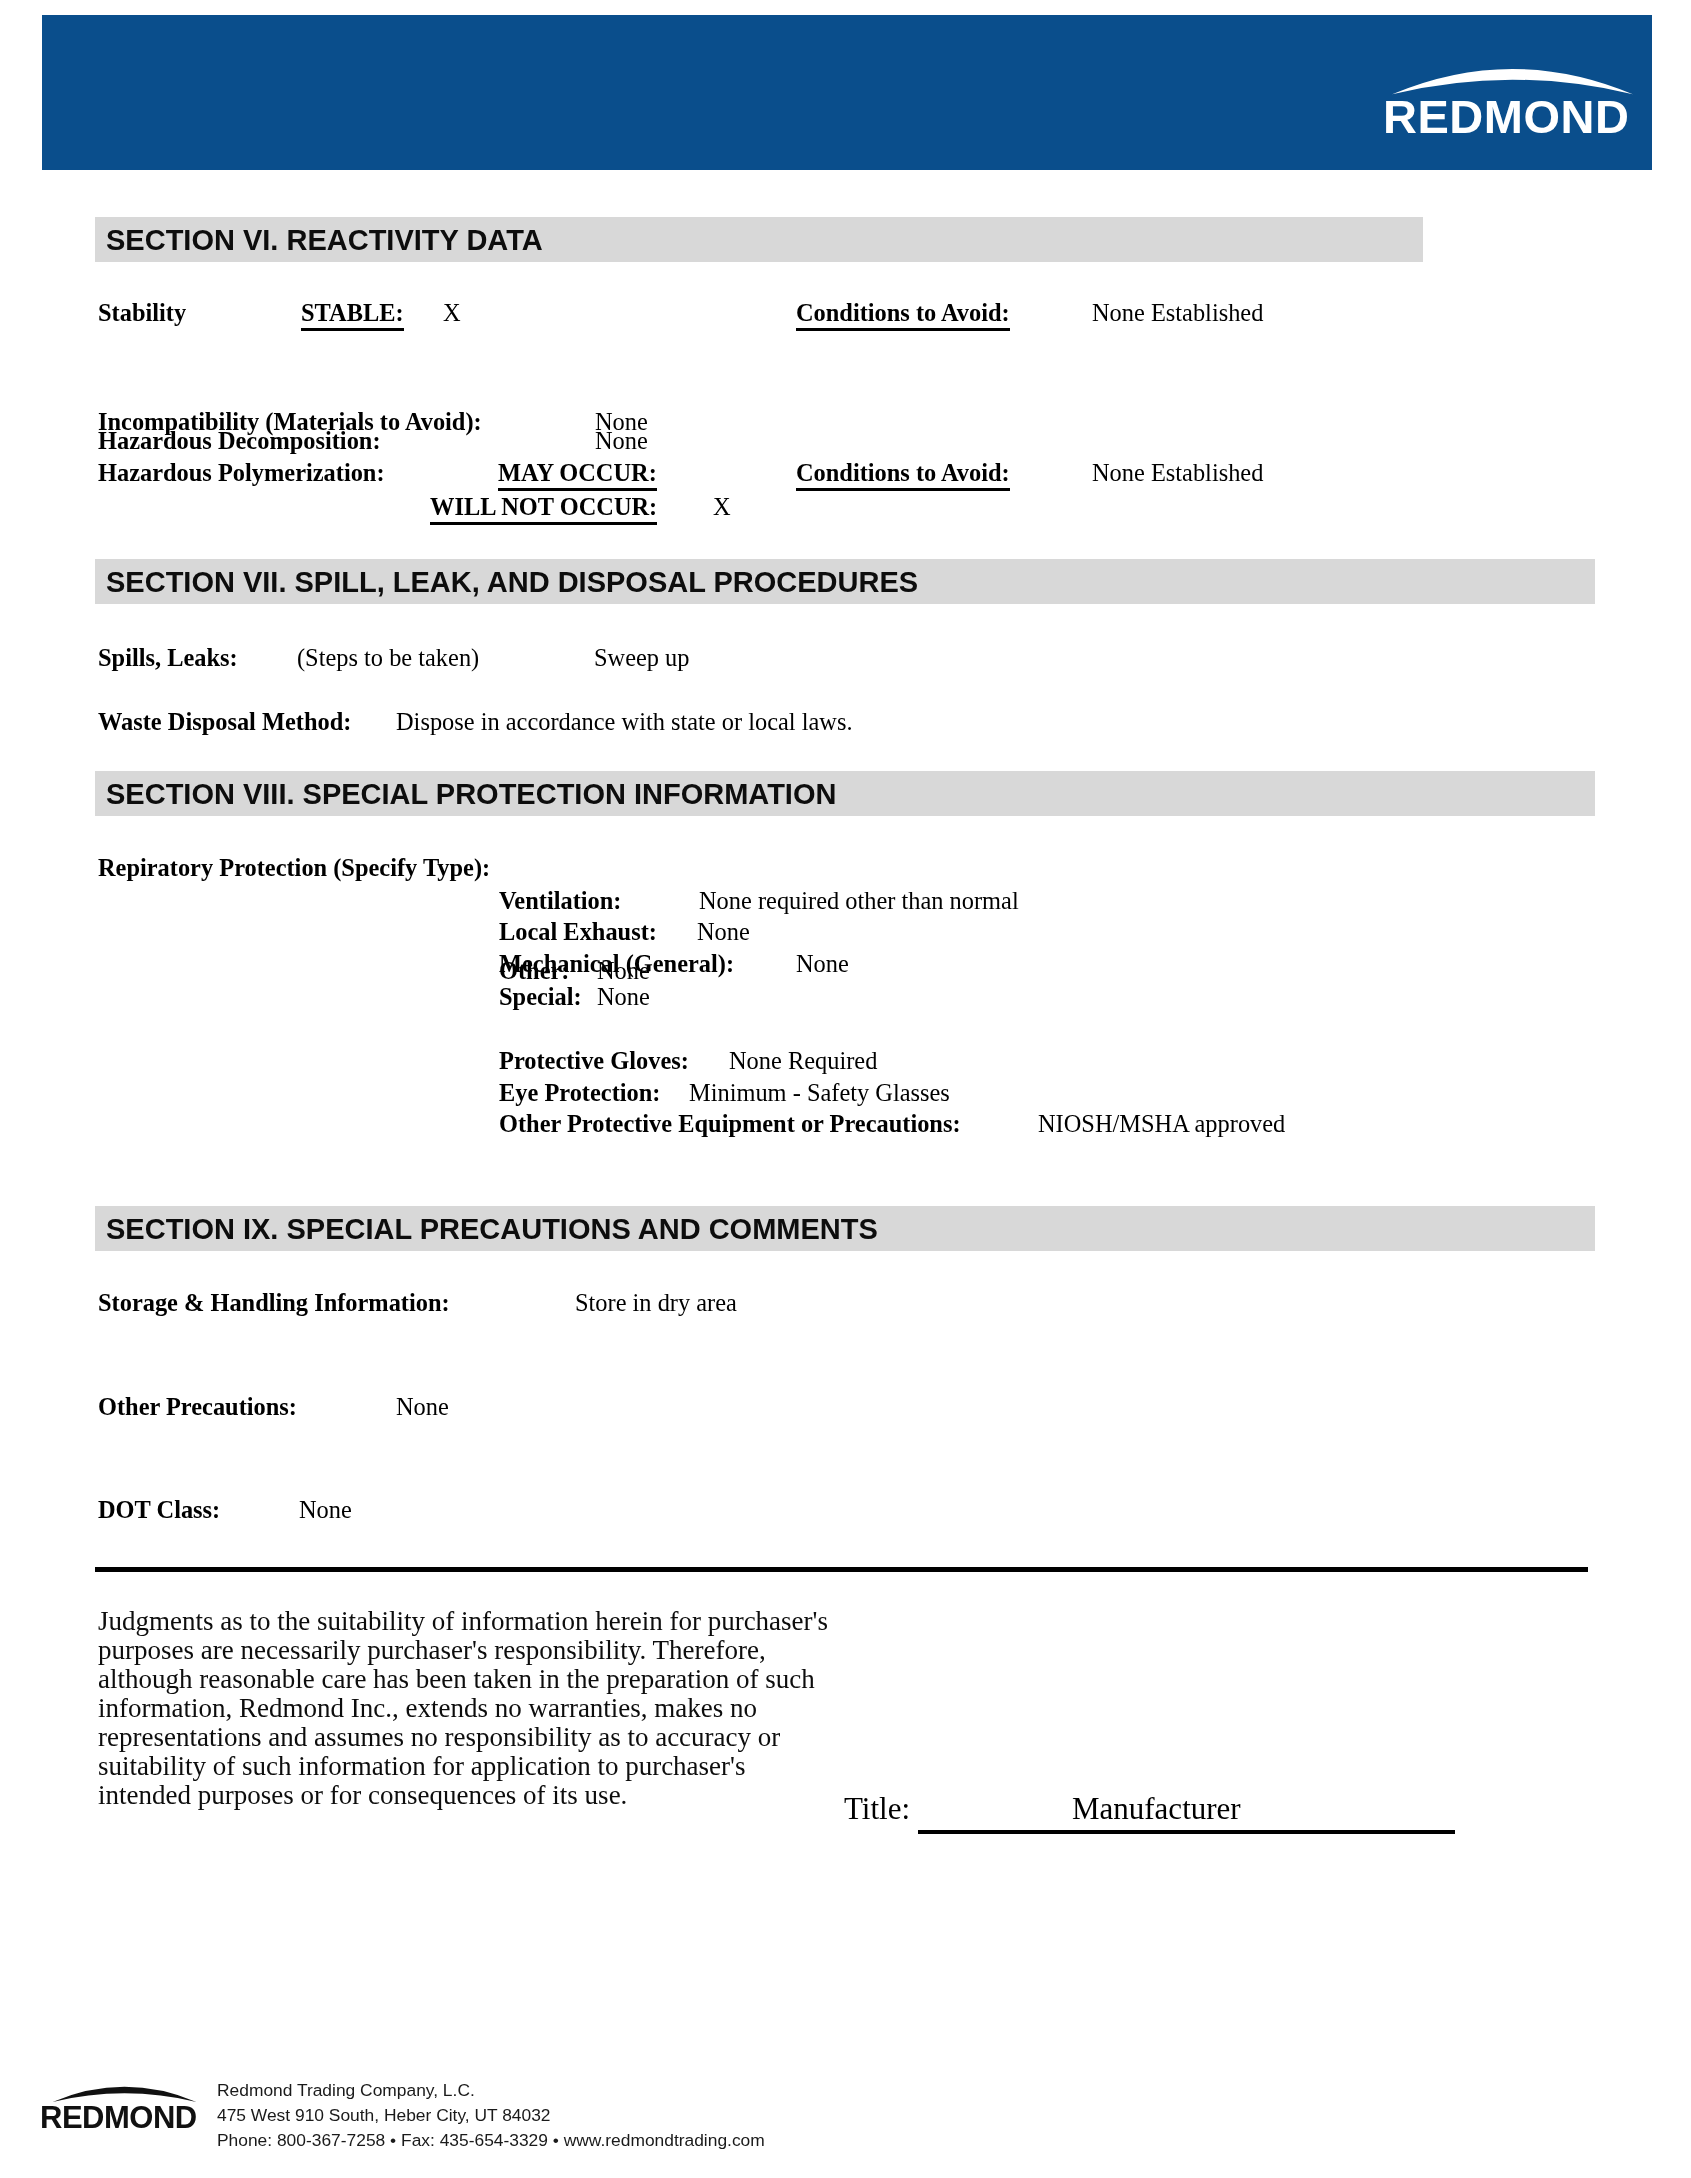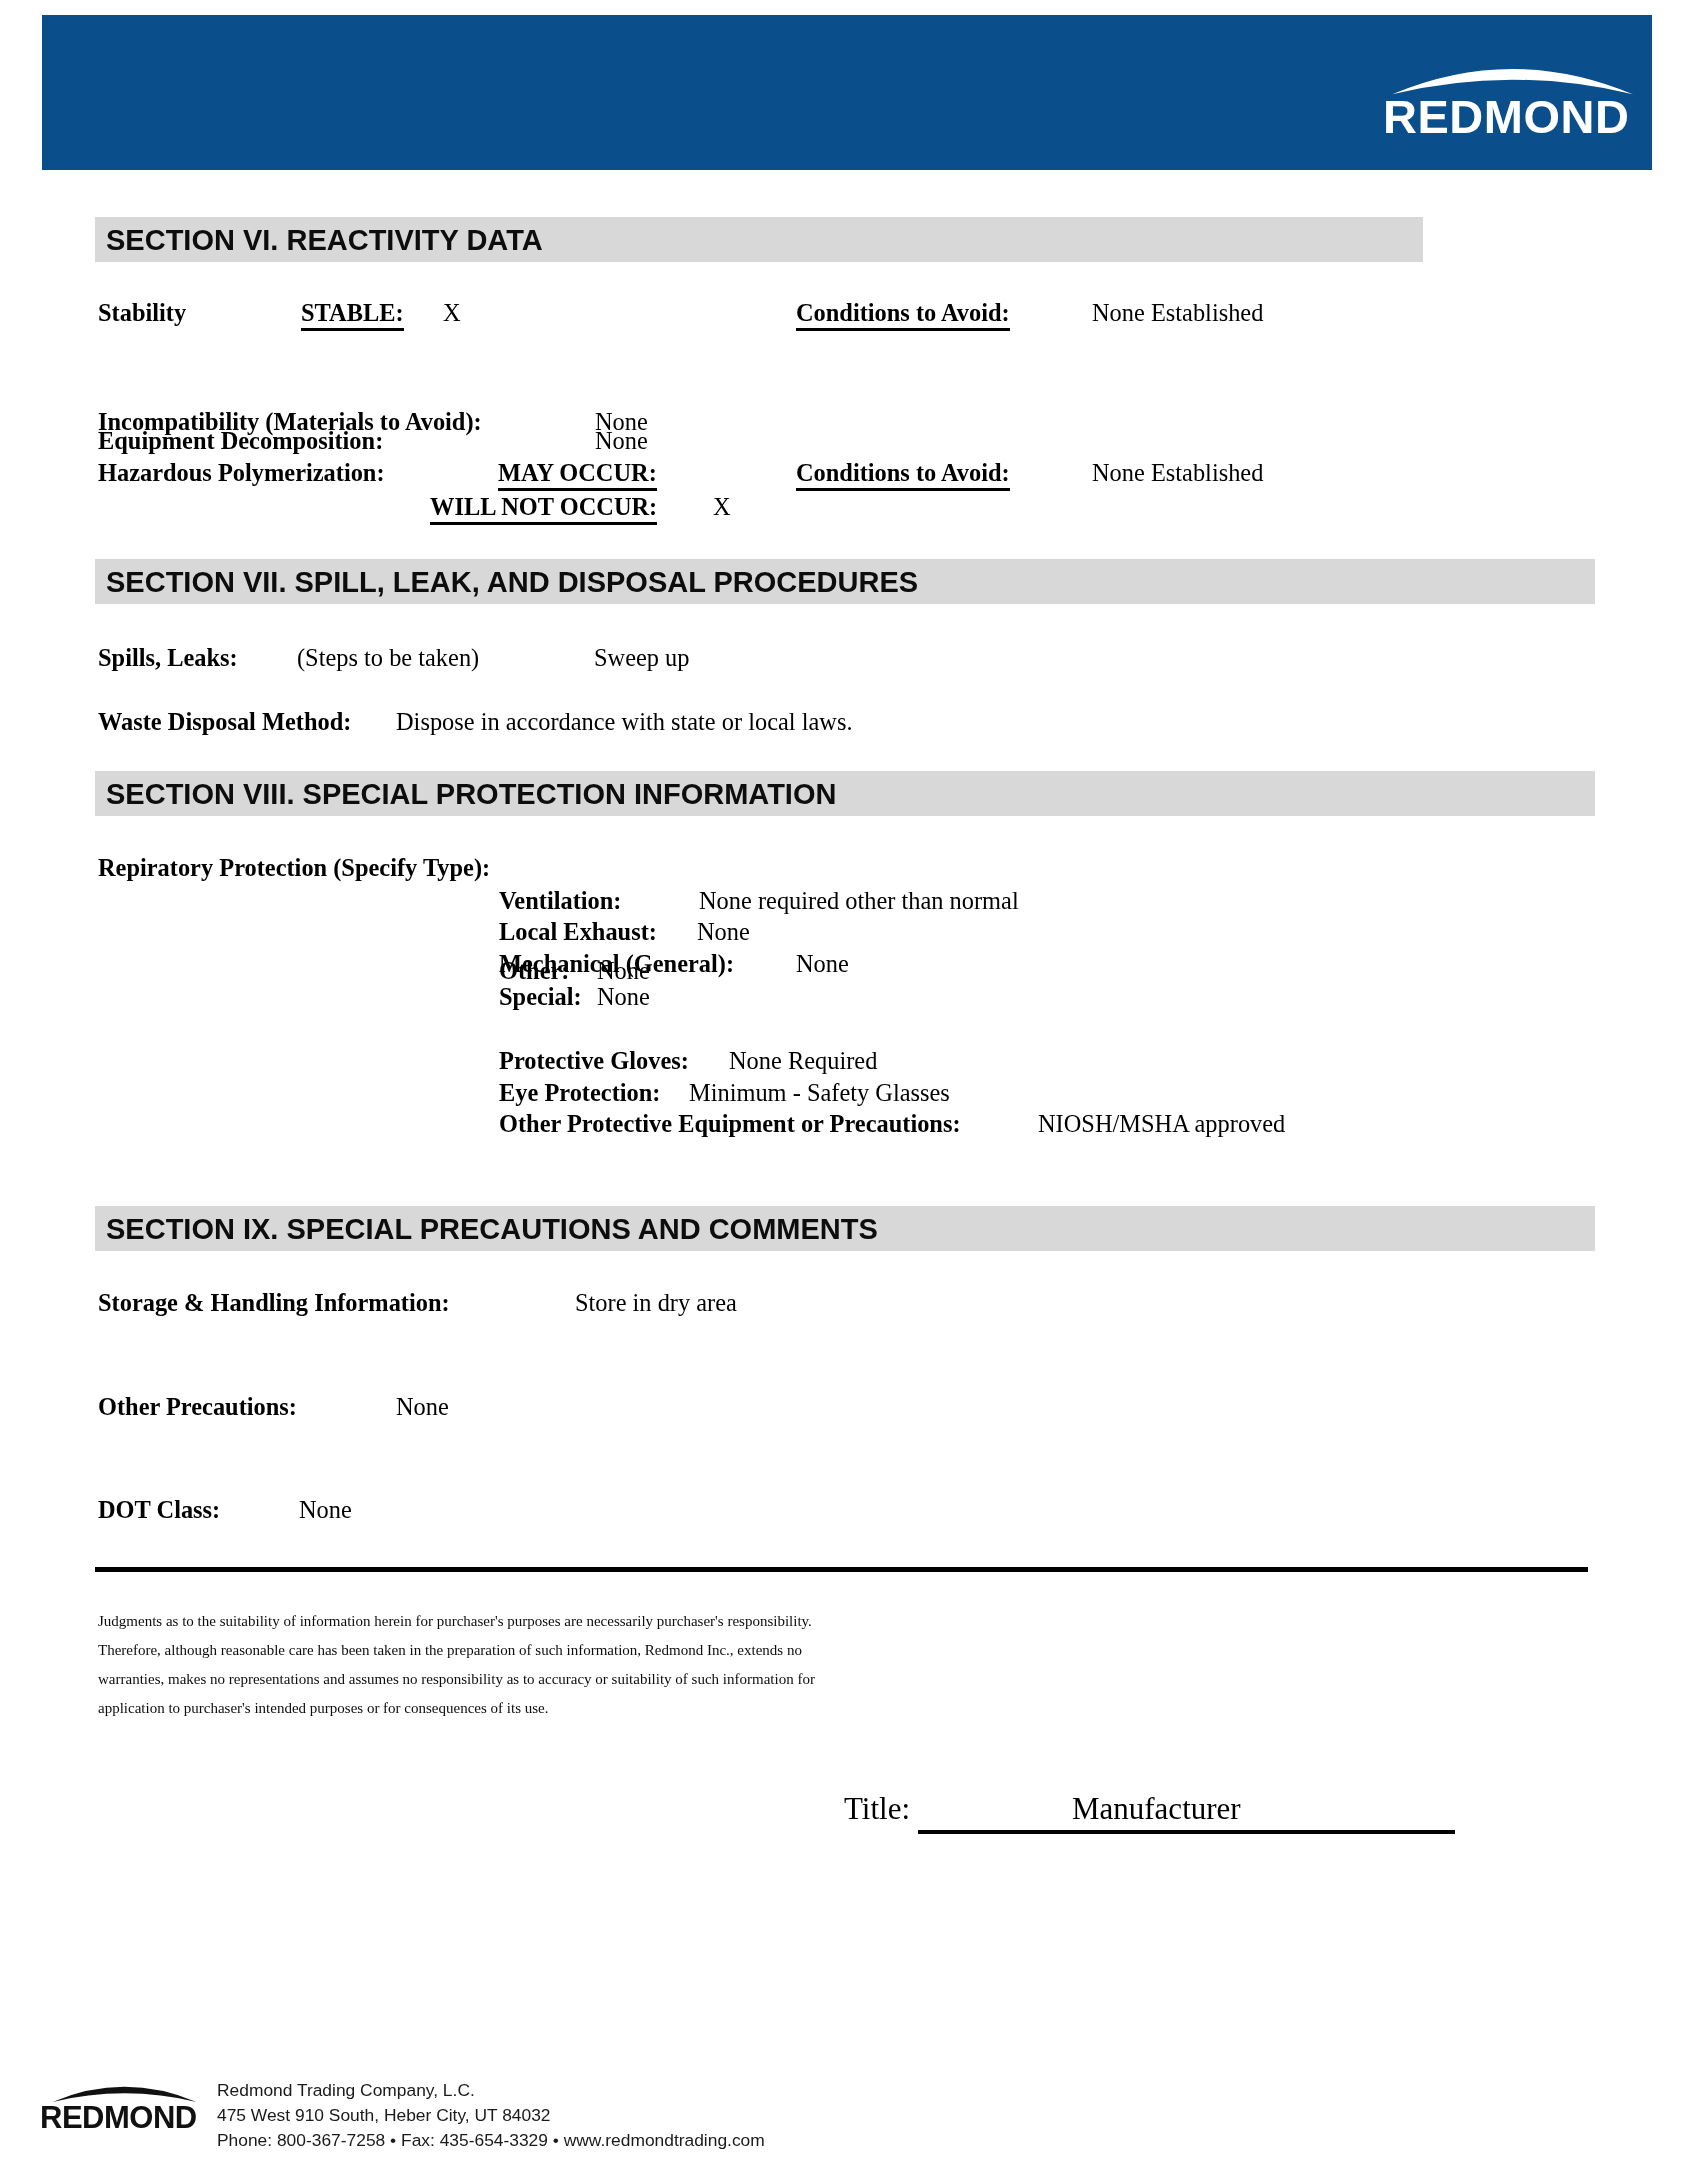--- a/index.html
+++ b/index.html
@@ -12,21 +12,21 @@
   .bar  {
     background:#d8d8d8; height:45px; line-height:46px;
     font-family:"Liberation Sans", sans-serif; font-weight:bold;
     font-size:29px; color:#0d0d0d; padding-left:11px; box-sizing:border-box;
   }
   .row { position:absolute; left:0; width:100%; height:36px; white-space:nowrap; font-size:24.4px; }
   .row span { position:absolute; white-space:nowrap; }
   .b  { font-weight:bold; }
   .ul { border-bottom:3px solid #000; padding-bottom:1px; }
   .disclaimer {
-    font-size:15px; line-height:29px; width:738px; color:#0d0d0d;
+    font-size:27px; line-height:29px; width:738px; color:#0d0d0d;
   }
   .sig-row { position:absolute; white-space:nowrap; font-size:31px; }
   .sig-line { border-bottom:4px solid #000; padding:0 55px 3px 10px; }
   .title-line {
     display:inline-block; width:537px; border-bottom:4px solid #000;
     text-align:center; text-indent:-60px; padding-bottom:3px;
   }
   .divider { background:#000; }
   .logo-top-text {
     font-family:"Liberation Sans", sans-serif; font-weight:bold;
@@ -62,21 +62,21 @@
     <span class="b ul" style="left:301px;">STABLE:</span>
     <span style="left:443px;">X</span>
     <span class="b ul" style="left:796px;">Conditions to Avoid:</span>
     <span style="left:1092px;">None Established</span>
   </div>
   <div class="row" style="top:408px;text-align:center;">
     <span class="b" style="left:98px;">Incompatibility (Materials to Avoid):</span>
     <span style="left:595px;">None</span>
   </div>
   <div class="row" style="top:427px;">
-    <span class="b" style="left:98px;">Equipment Decomposition:</span>
+    <span class="b" style="left:98px;">Hazardous Decomposition:</span>
     <span style="left:595px;">None</span>
   </div>
   <div class="row" style="top:459px;">
     <span class="b" style="left:98px;">Hazardous Polymerization:</span>
     <span class="b ul" style="left:498px;">MAY OCCUR:</span>
     <span class="b ul" style="left:796px;">Conditions to Avoid:</span>
     <span style="left:1092px;">None Established</span>
   </div>
   <div class="row" style="top:493px;">
     <span class="b ul" style="left:430px;">WILL NOT OCCUR:</span>

